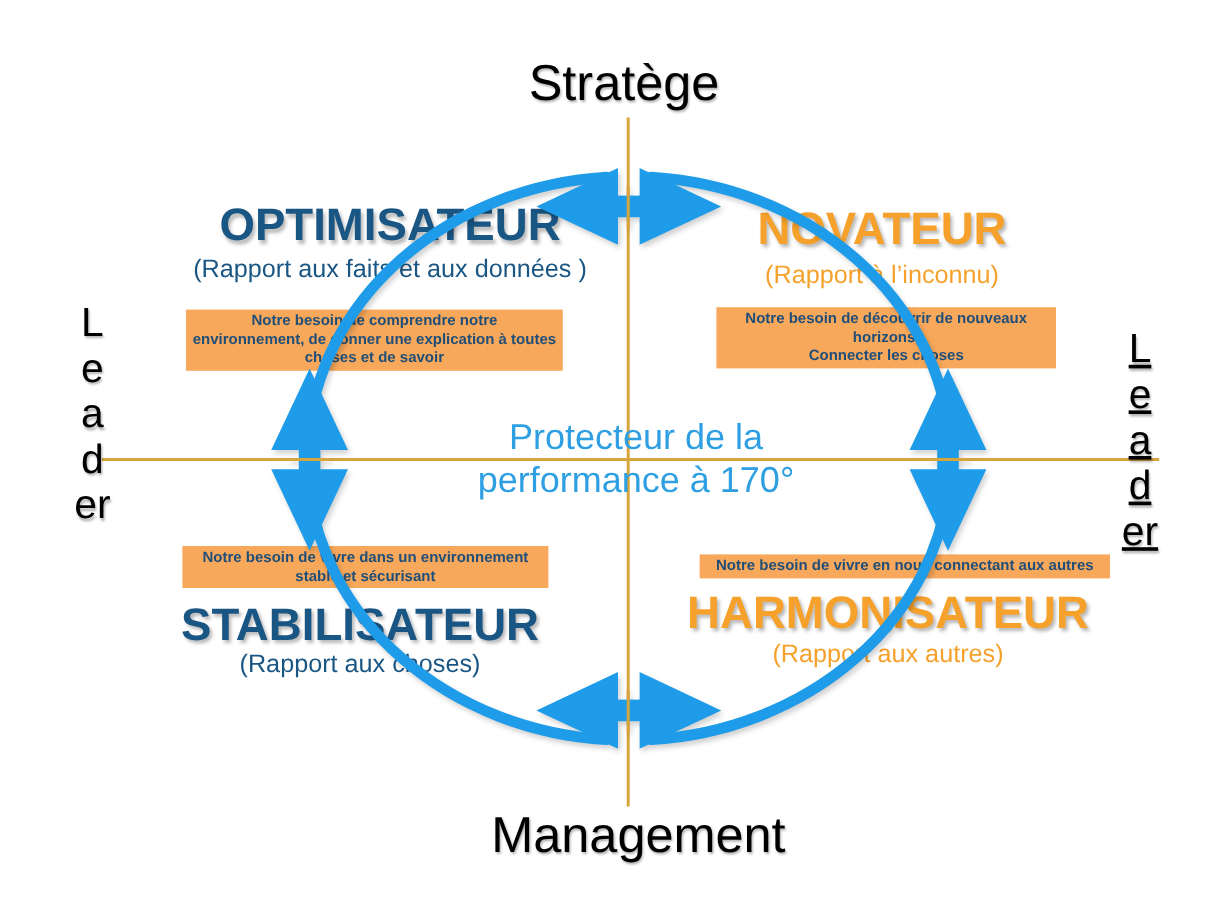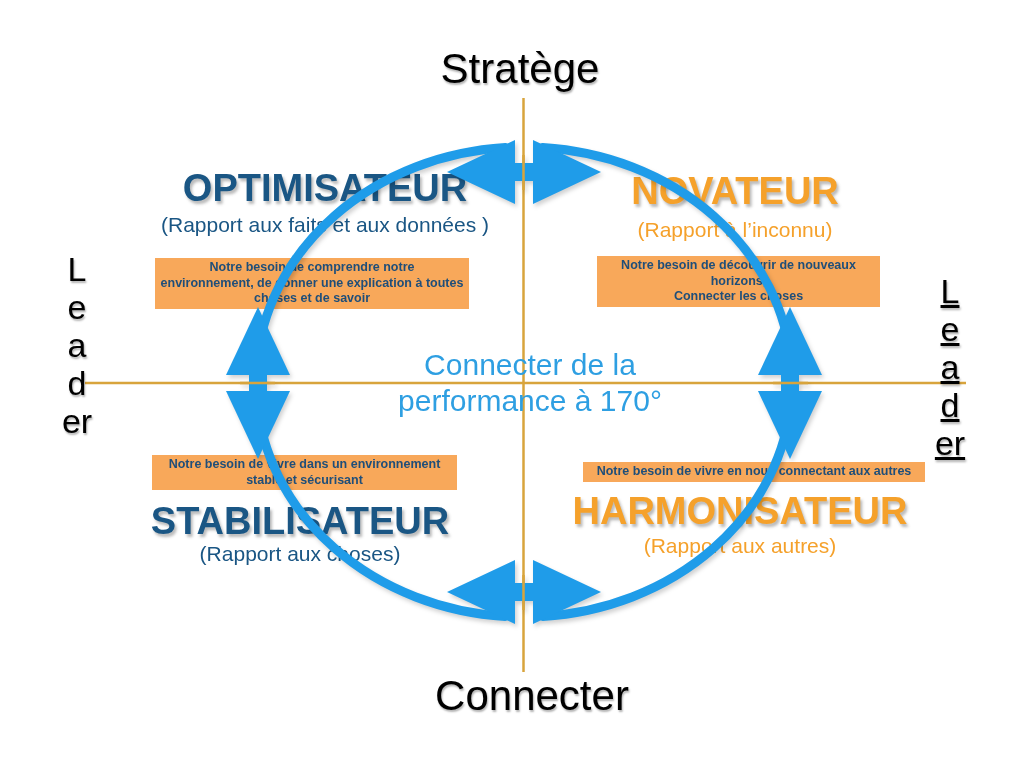--- a/index.html
+++ b/index.html
@@ -44,21 +44,21 @@
 <body>
 
 <div class="slide">
 
   <svg class="layer axes-layer" viewBox="0 0 1024 768">
     <line x1="523.5" y1="98" x2="523.5" y2="672" stroke="#D8A43C" stroke-width="2.5"></line>
     <line x1="85" y1="383" x2="966" y2="383" stroke="#D8A43C" stroke-width="2.5"></line>
   </svg>
 
   <div class="pole" style="left:320px; top:45px; width:400px;">Stratège</div>
-  <div class="pole" style="left:332px; top:672px; width:400px;">Connecter</div>
+  <div class="pole" style="left:332px; top:672px; width:400px;">Management</div>
   <div class="pole-vert" style="left:61px; top:250px;">Leader</div>
   <div class="pole-vert" style="left:934px; top:272px;text-decoration:underline;">Leader</div>
 
   <div class="q-title blue-q" style="left:140px; top:167px; width:370px;">OPTIMISATEUR</div>
   <div class="q-sub blue-q" style="left:140px; top:213px; width:370px;">(Rapport aux faits et aux données )</div>
   <div class="need" style="left:155px; top:258px; width:314px;">Notre besoin de comprendre notre
 environnement, de donner une explication à toutes
 choses et de savoir</div>
 
   <div class="q-title orange-q" style="left:550px; top:170px; width:370px;">NOVATEUR</div>
@@ -70,21 +70,21 @@
   <div class="need" style="left:152px; top:455px; width:305px;">Notre besoin de vivre dans un environnement
 stable et sécurisant</div>
   <div class="q-title blue-q" style="left:115px; top:500px; width:370px;">STABILISATEUR</div>
   <div class="q-sub blue-q" style="left:115px; top:542px; width:370px;">(Rapport aux choses)</div>
 
   <div class="need" style="left:583px; top:462px; width:342px;">Notre besoin de vivre en nous connectant aux autres</div>
   <div class="q-title orange-q" style="left:555px; top:490px; width:370px;">HARMONISATEUR</div>
   <div class="q-sub orange-q" style="left:555px; top:534px; width:370px;">(Rapport aux autres)</div>
 
   <div class="center-title">
-    <div>Connecter de la</div>
+    <div>Protecteur de la</div>
     <div>performance à 170°</div>
   </div>
 
   <svg class="layer circle-layer" viewBox="0 0 1024 768">
 
     <path d="M 542.7 147.6 A 268 235 0 0 1 791.4 365.6" fill="none" stroke="#1F9CE9" stroke-width="9" stroke-linecap="round"></path>
     <path d="M 791.4 398.4 A 268 235 0 0 1 542.7 616.4" fill="none" stroke="#1F9CE9" stroke-width="9" stroke-linecap="round"></path>
     <path d="M 505.3 616.4 A 268 235 0 0 1 256.6 398.4" fill="none" stroke="#1F9CE9" stroke-width="9" stroke-linecap="round"></path>
     <path d="M 256.6 365.6 A 268 235 0 0 1 505.3 147.6" fill="none" stroke="#1F9CE9" stroke-width="9" stroke-linecap="round"></path>
 

